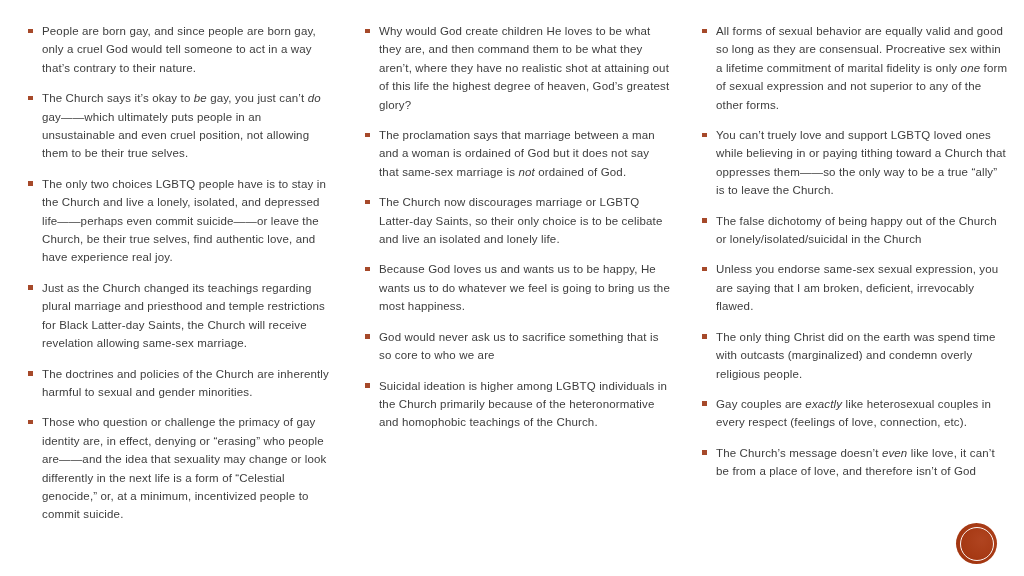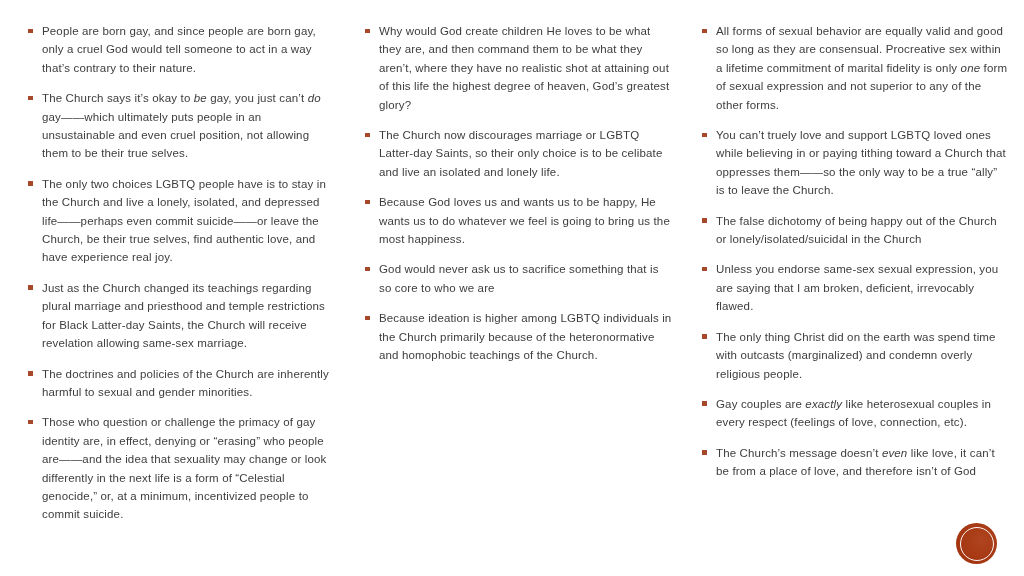--- a/index.html
+++ b/index.html
@@ -100,33 +100,37 @@
           <span class="text">Those who question or challenge the primacy of gay identity are, in effect, denying or “erasing” who people are——and the idea that sexuality may change or look differently in the next life is a form of “Celestial genocide,” or, at a minimum, incentivized people to commit suicide.</span>
         </div>
       </section>
       <section class="col">
         <div class="item">
           <span class="bullet"></span>
           <span class="text">Why would God create children He loves to be what they are, and then command them to be what they aren’t, where they have no realistic shot at attaining out of this life the highest degree of heaven, God’s greatest glory?</span>
         </div>
         <div class="item">
           <span class="bullet"></span>
+          <span class="text">The proclamation says that marriage between a man and a woman is ordained of God but it does not say that same-sex marriage is <em>not</em> ordained of God.</span>
+        </div>
+        <div class="item">
+          <span class="bullet"></span>
           <span class="text">The Church now discourages marriage or LGBTQ Latter-day Saints, so their only choice is to be celibate and live an isolated and lonely life.</span>
         </div>
         <div class="item">
           <span class="bullet"></span>
           <span class="text">Because God loves us and wants us to be happy, He wants us to do whatever we feel is going to bring us the most happiness.</span>
         </div>
         <div class="item">
           <span class="bullet"></span>
           <span class="text">God would never ask us to sacrifice something that is so core to who we are</span>
         </div>
         <div class="item">
           <span class="bullet"></span>
-          <span class="text">Because ideation is higher among LGBTQ individuals in the Church primarily because of the heteronormative and homophobic teachings of the Church.</span>
+          <span class="text">Suicidal ideation is higher among LGBTQ individuals in the Church primarily because of the heteronormative and homophobic teachings of the Church.</span>
         </div>
       </section>
       <section class="col">
         <div class="item">
           <span class="bullet"></span>
           <span class="text">All forms of sexual behavior are equally valid and good so long as they are consensual. Procreative sex within a lifetime commitment of marital fidelity is only <em>one</em> form of sexual expression and not superior to any of the other forms.</span>
         </div>
         <div class="item">
           <span class="bullet"></span>
           <span class="text">You can’t truely love and support LGBTQ loved ones while believing in or paying tithing toward a Church that oppresses them——so the only way to be a true “ally” is to leave the Church.</span>

